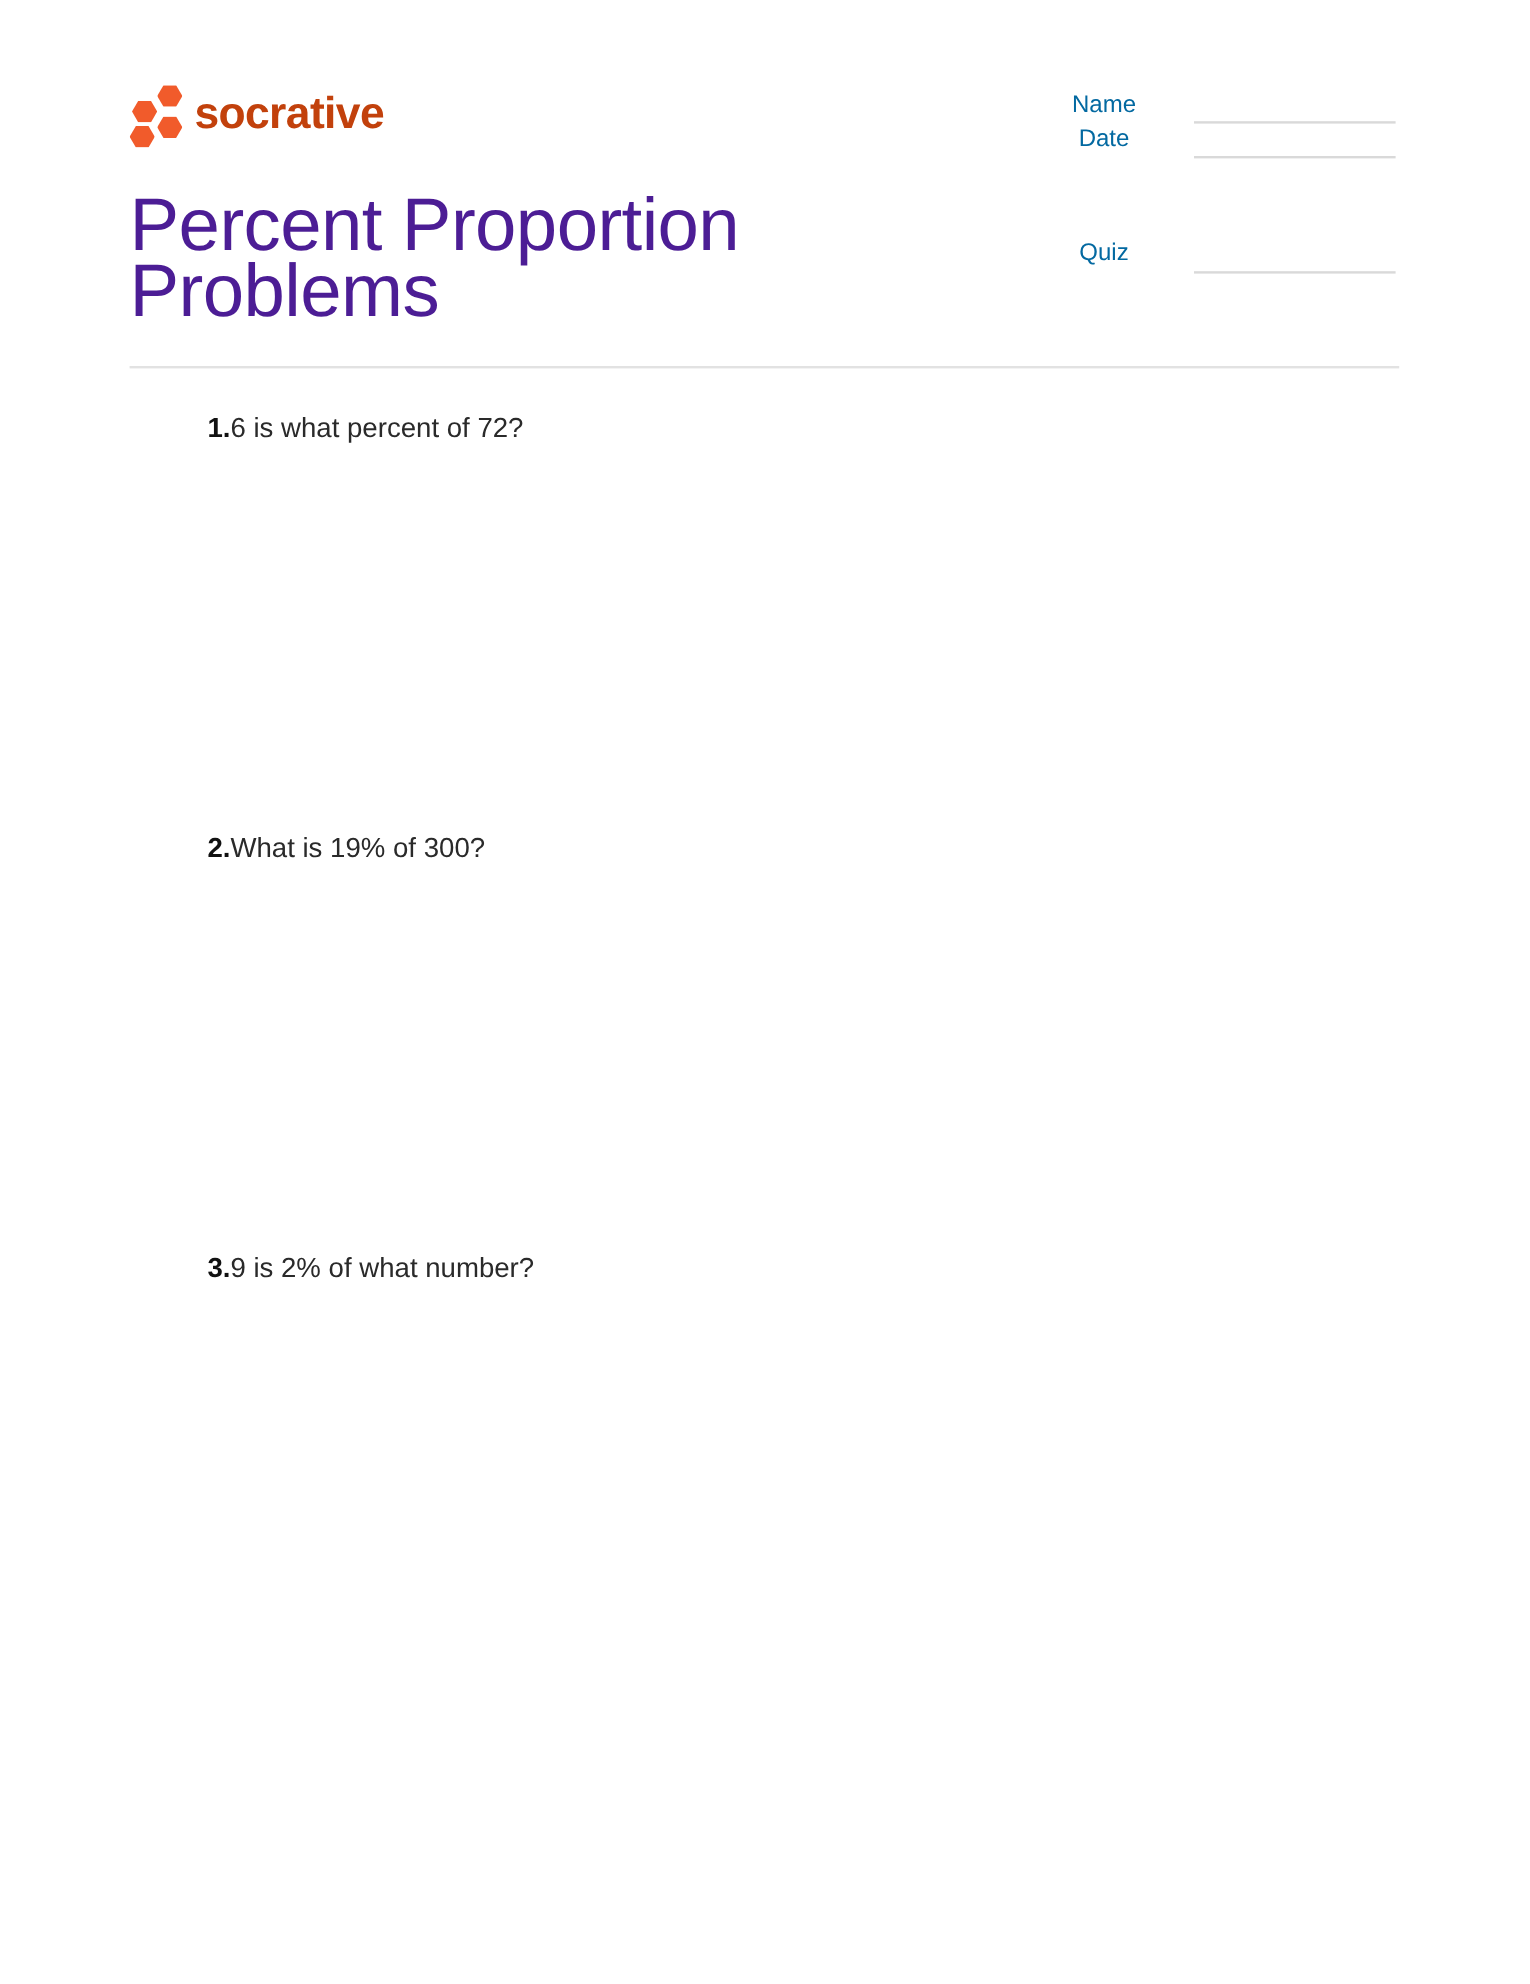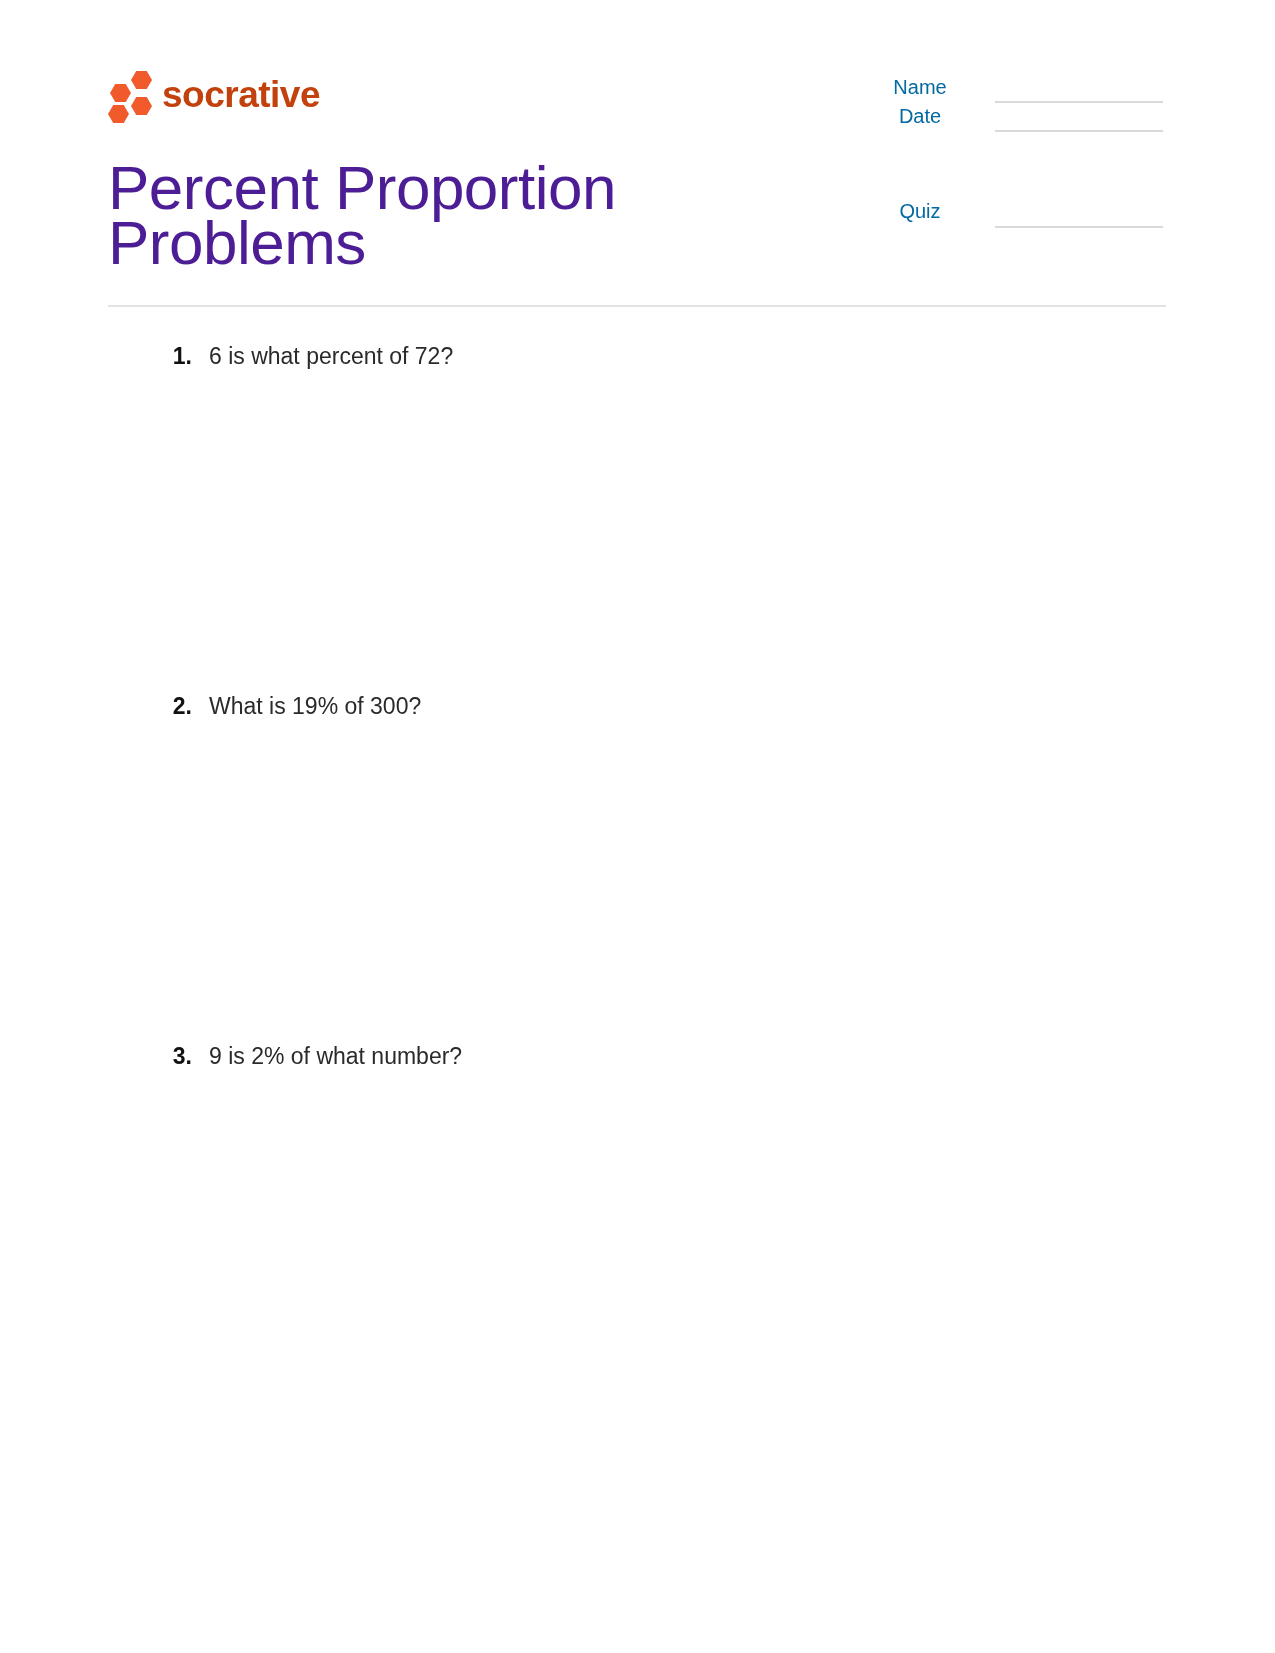--- a/index.html
+++ b/index.html
@@ -75,21 +75,20 @@
     align-items: baseline;
   }
   .q-num {
     width: 45px;
     text-align: right;
     font-size: 23px;
     font-weight: 700;
     color: #111;
   }
   .q-text {
-    margin-left: 17px;
     font-size: 23px;
     color: #2a2a2a;
   }
   .q1 { top: 343px; }
   .q2 { top: 693px; }
   .q3 { top: 1043px; }
 </style>
 </head>
 <body>
 

